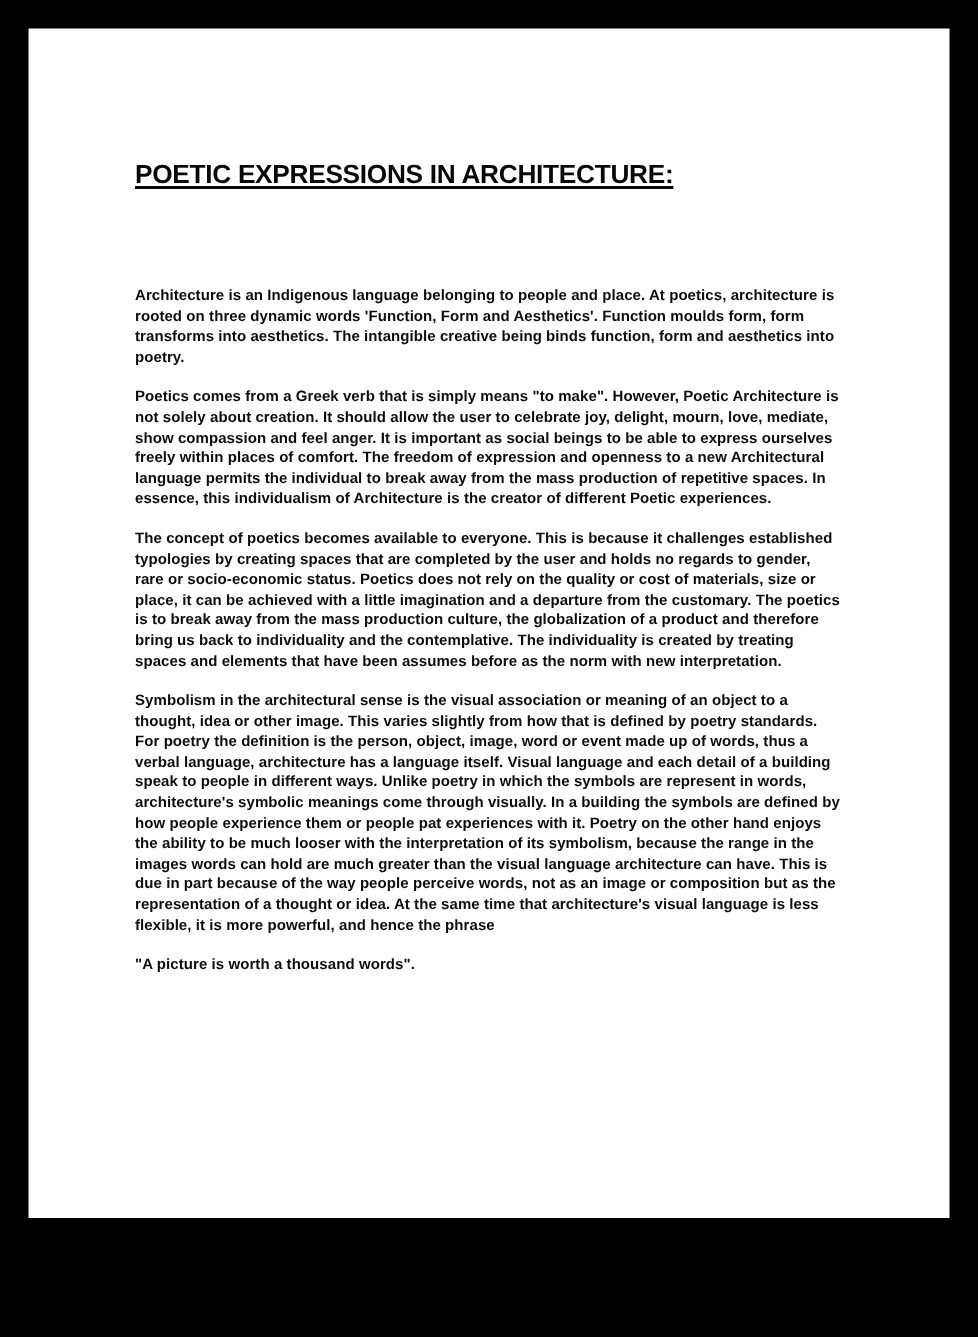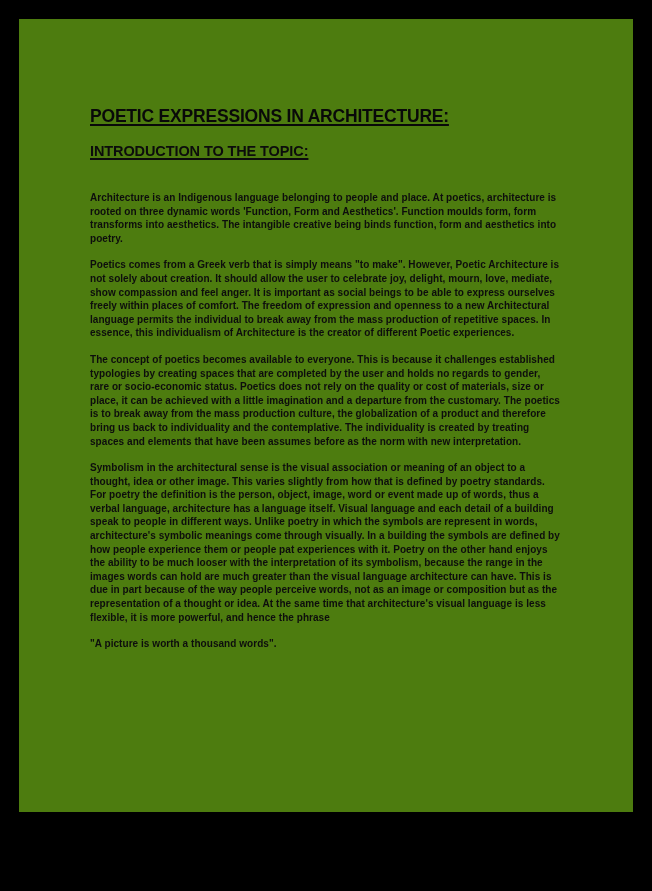--- a/index.html
+++ b/index.html
@@ -13,21 +13,21 @@
     font-family: "Liberation Sans", sans-serif;
     overflow: hidden;
   }
 
   #page-sheet {
     position: absolute;
     left: 19px;
     top: 19px;
     width: 614px;
     height: 793px;
-    background: #4d7c0f;
+    background: #ffffff;
   }
 
   .doc-body {
     position: absolute;
     left: 71px;
     top: 0px;
     width: 472px;
     height: 793px;
   }
 
@@ -87,21 +87,20 @@
   }
 </style>
 </head>
 <body>
 
 <div id="page-sheet">
   <div class="doc-body">
 
     <h1 class="title-heading">POETIC EXPRESSIONS IN ARCHITECTURE:</h1>
 
-    <h2 class="section-heading">INTRODUCTION TO THE TOPIC:</h2>
 
     <div class="prose">
       <p>Architecture is an Indigenous language belonging to people and place. At poetics, architecture is rooted on three dynamic words 'Function, Form and Aesthetics'. Function moulds form, form transforms into aesthetics. The intangible creative being binds function, form and aesthetics into poetry.</p>
       <p>Poetics comes from a Greek verb that is simply means "to make". However, Poetic Architecture is not solely about creation. It should allow the user to celebrate joy, delight, mourn, love, mediate, show compassion and feel anger. It is important as social beings to be able to express ourselves freely within places of comfort. The freedom of expression and openness to a new Architectural language permits the individual to break away from the mass production of repetitive spaces. In essence, this individualism of Architecture is the creator of different Poetic experiences.</p>
       <p>The concept of poetics becomes available to everyone. This is because it challenges established typologies by creating spaces that are completed by the user and holds no regards to gender, rare or socio-economic status. Poetics does not rely on the quality or cost of materials, size or place, it can be achieved with a little imagination and a departure from the customary. The poetics is to break away from the mass production culture, the globalization of a product and therefore bring us back to individuality and the contemplative. The individuality is created by treating spaces and elements that have been assumes before as the norm with new interpretation.</p>
       <p>Symbolism in the architectural sense is the visual association or meaning of an object to a thought, idea or other image. This varies slightly from how that is defined by poetry standards. For poetry the definition is the person, object, image, word or event made up of words, thus a verbal language, architecture has a language itself. Visual language and each detail of a building speak to people in different ways. Unlike poetry in which the symbols are represent in words, architecture's symbolic meanings come through visually. In a building the symbols are defined by how people experience them or people pat experiences with it. Poetry on the other hand enjoys the ability to be much looser with the interpretation of its symbolism, because the range in the images words can hold are much greater than the visual language architecture can have. This is due in part because of the way people perceive words, not as an image or composition but as the representation of a thought or idea. At the same time that architecture's visual language is less flexible, it is more powerful, and hence the phrase</p>
       <p class="quote-line">"A picture is worth a thousand words".</p>
     </div>
 
   </div>

